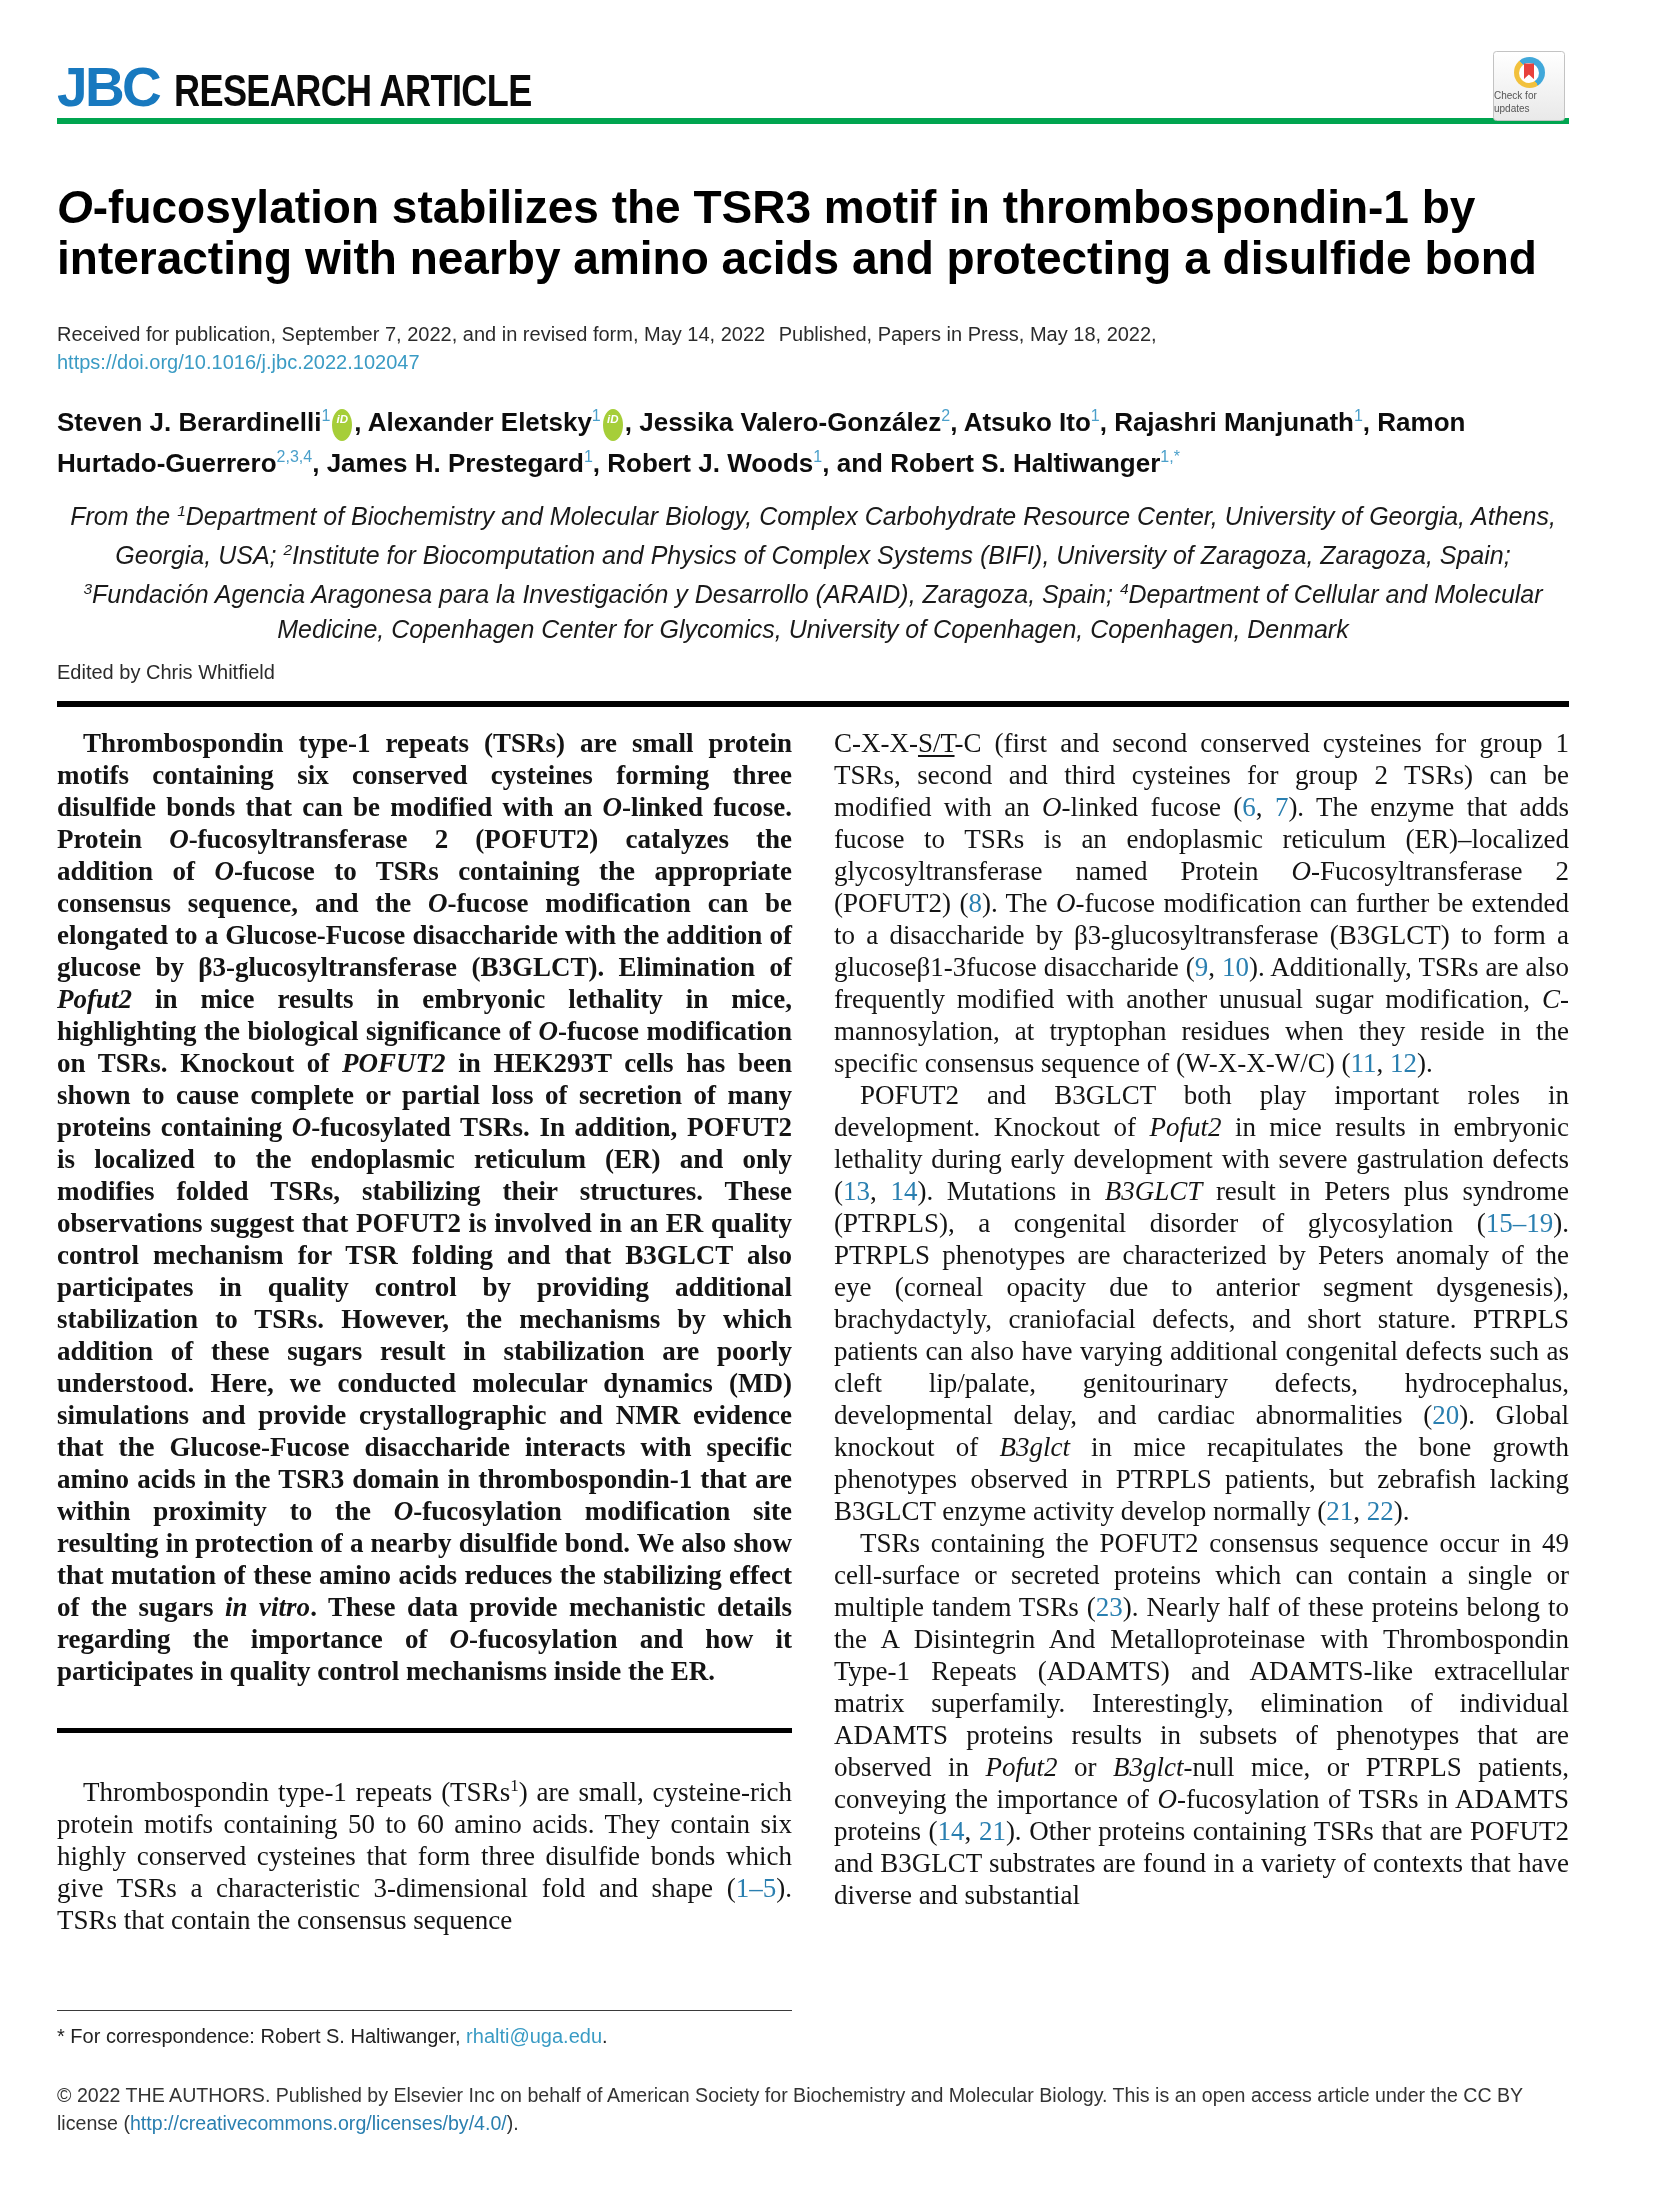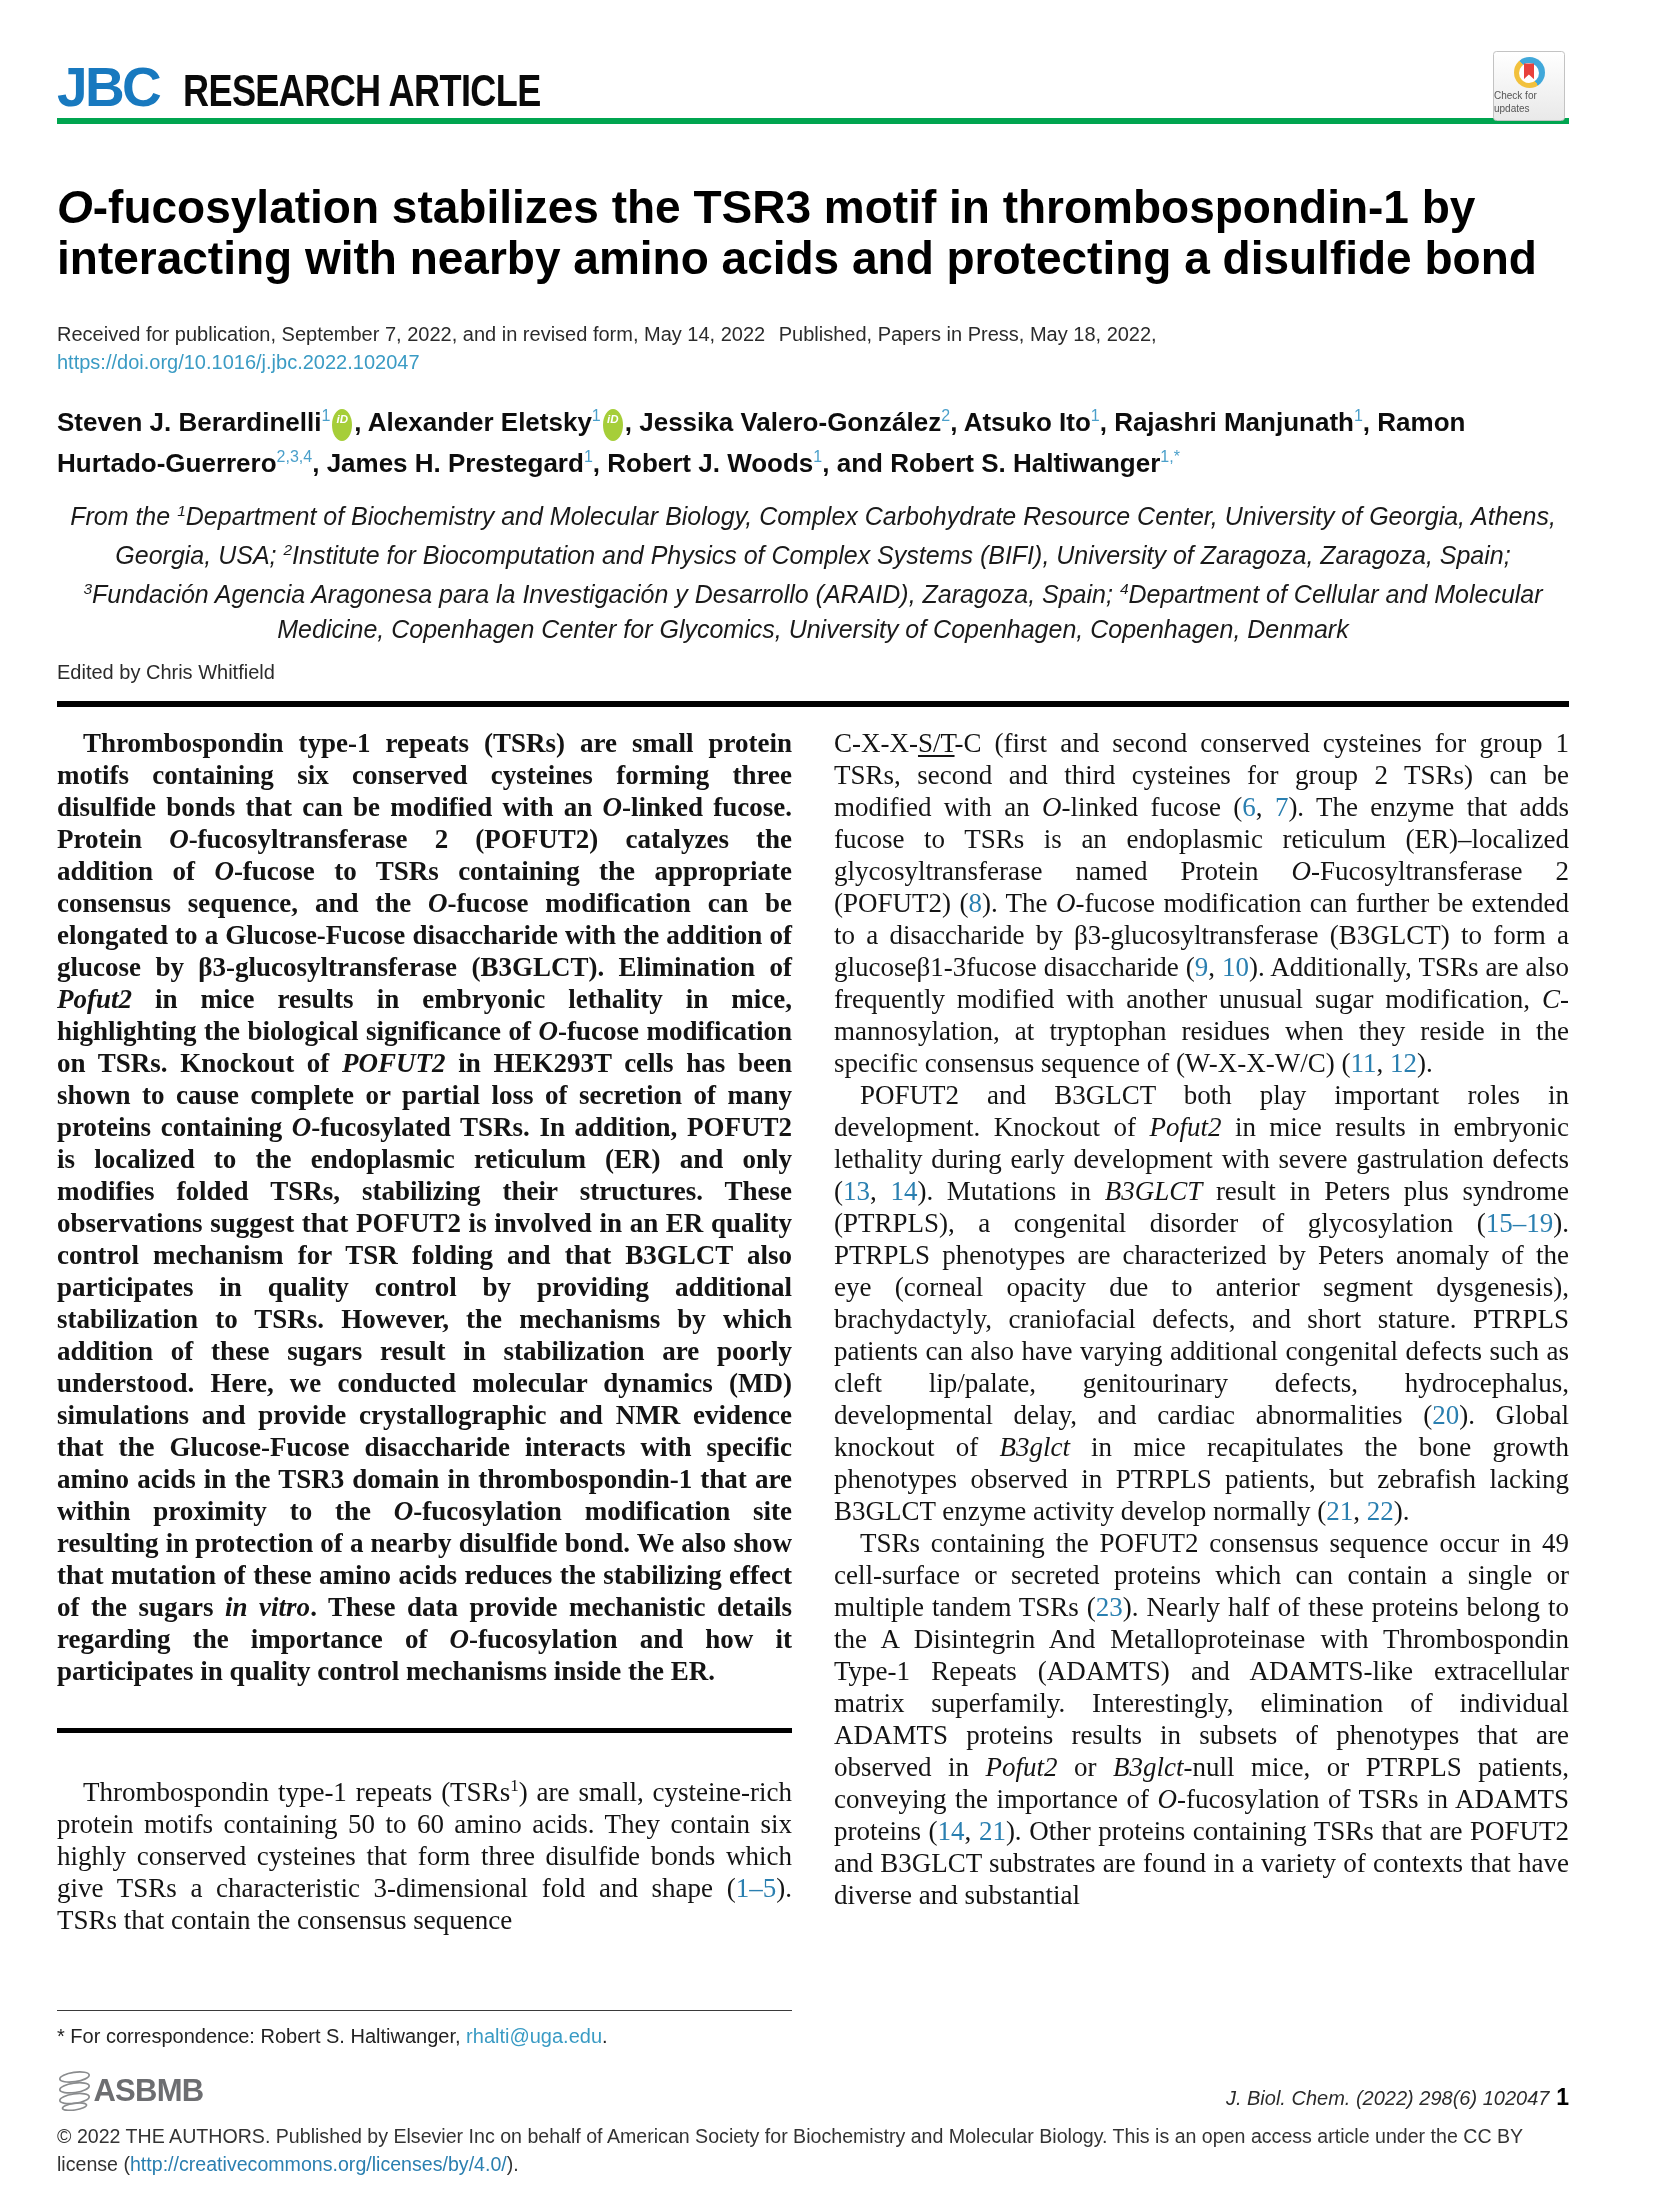--- a/index.html
+++ b/index.html
@@ -1,21 +1,21 @@
 <!DOCTYPE html>
 <html style="font-size:10.8px"><head>
 <meta charset="utf-8">
 <style>
   html,body{margin:0;padding:0;background:#fff;}
   .page{position:relative;width:1673px;height:2205px;background:#ffffff;overflow:hidden;
         font-family:"Liberation Sans",sans-serif;color:#111;}
   .content{padding:0 104px 0 57px;}
 
   
-  .masthead{display:flex;align-items:flex-end;gap:24px;margin-top:65px;}
+  .masthead{display:flex;align-items:flex-end;gap:15px;margin-top:65px;}
   .jbc{font-size:55px;font-weight:700;letter-spacing:-2.7px;line-height:.82;color:#1879bf;}
   .atype{font-size:41px;font-weight:800;letter-spacing:-0.7px;line-height:.82;color:#0a0a0a;
          display:inline-block;transform:scale(.88,1.06);transform-origin:left bottom;}
   .greenrule{height:6px;background:#00a550;margin-top:8px;}
 
   
   .badge{position:absolute;top:51px;right:108px;width:70px;height:68px;border:0.7px solid #c3c3c3;
          border-radius:3.4px;background:linear-gradient(#ffffff,#e9e9e9);text-align:left;cursor:pointer;}
   .ring{position:relative;width:31px;height:31px;margin:5.4px auto 0;border-radius:50%;
         background:conic-gradient(from 320deg,#41a8da 0 52%,#f2c13d 52% 100%);}
@@ -117,32 +117,16 @@
 
   <div class="badge">
     <div class="ring">
         <div class="mark"></div>
       </div>
     <div class="btxt">Check for</div>
     <div class="btxt">updates</div>
   </div>
 
   <div class="pfooter">
-    <div class="frow">
-      <div class="asbmb">
-        <svg width="35" height="41" viewBox="0 0 52 60">
-          <g fill="none" stroke="#8a8c8e" stroke-width="2.5">
-            <ellipse cx="26" cy="10" rx="22" ry="7" transform="rotate(-8 26 10)"></ellipse>
-            <ellipse cx="26" cy="26" rx="22" ry="7" transform="rotate(-8 26 26)"></ellipse>
-            <ellipse cx="26" cy="42" rx="22" ry="7" transform="rotate(-8 26 42)"></ellipse>
-            <ellipse cx="26" cy="54" rx="18" ry="5" transform="rotate(-8 26 54)"></ellipse>
-          </g>
-        </svg>
-        <span class="asbmb-text">ASBMB</span>
-      </div>
-      <div class="cite">
-        <span class="citeit">J. Biol. Chem. (2022) 298(6) 102047</span><span class="pageno">1</span>
-      </div>
-    </div>
     <p class="copy"><span>© 2022 THE AUTHORS. Published by Elsevier Inc on behalf of American Society for Biochemistry and Molecular Biology. This is an open access article under the CC BY license (</span><span class="lnk">http://creativecommons.org/licenses/by/4.0/</span><span>).</span></p>
   </div>
 </div>
 
 
 </body></html>

